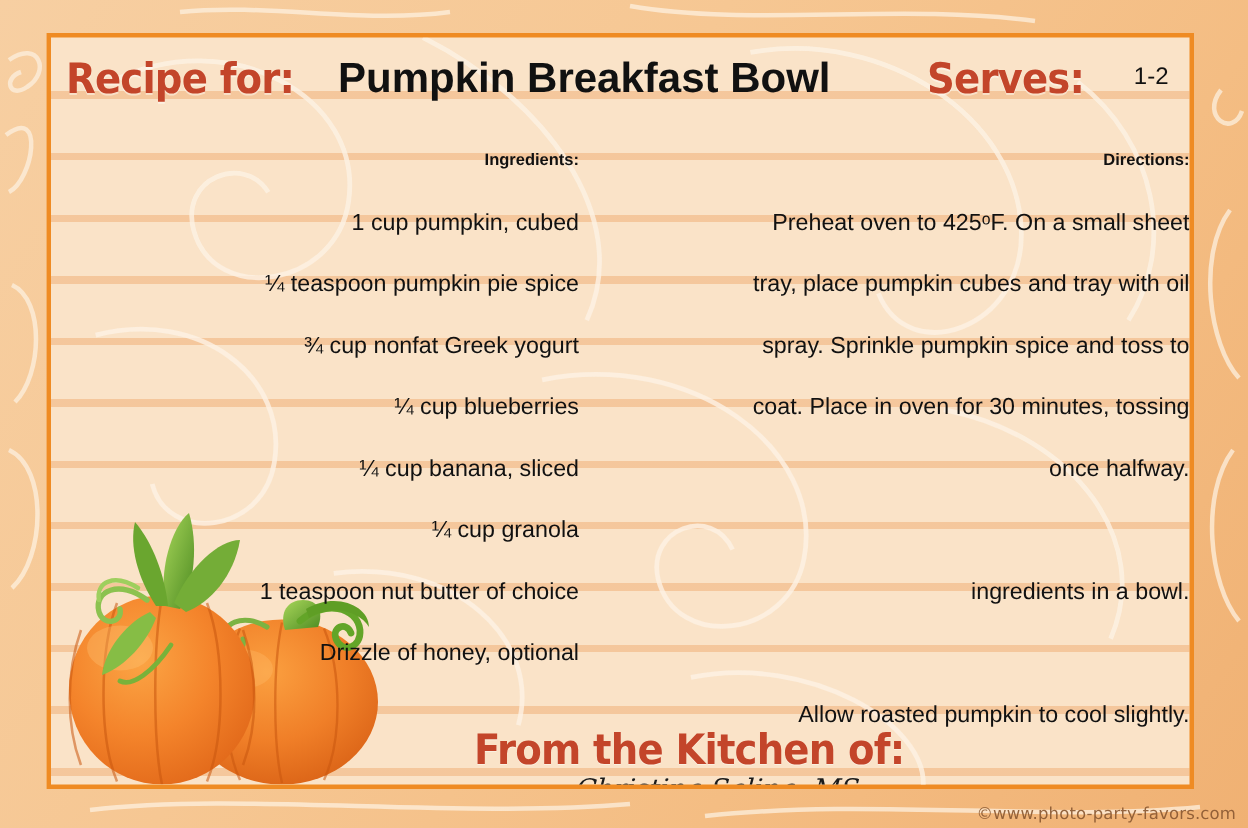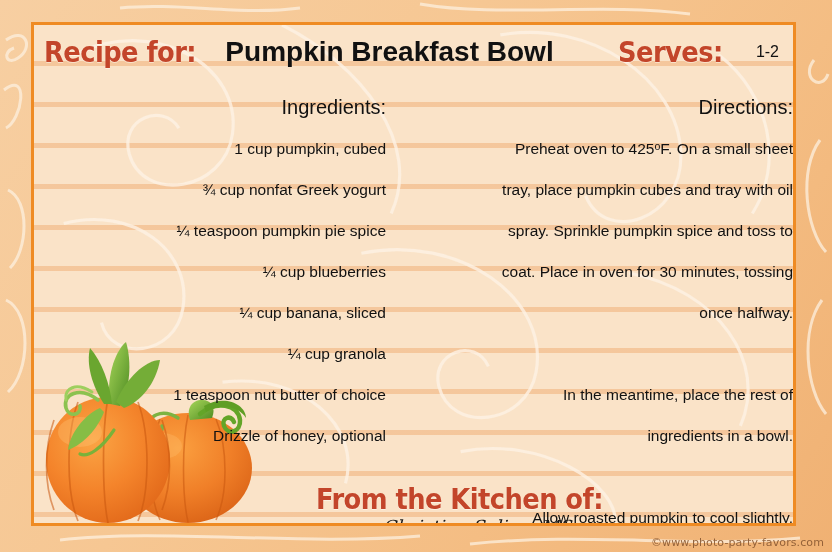--- a/index.html
+++ b/index.html
@@ -114,25 +114,26 @@
     padding-top: 6px;
   }
   .col-directions {
     flex: 1 1 auto;
     padding-left: 10px;
     padding-right: 0;
     padding-top: 6px;
   }
 
   .section-heading {
-    font-size: 20px;
+    font-size: 11px;
     color: #111;
     line-height: 41px;
     height: 41px;
     white-space: nowrap;
+    font-weight: bold;
   }
   .col-ingredients .section-heading { margin-left: -16px; }
 
   .ing-item {
     font-size: 15.5px;
     color: #111;
     line-height: 41px;
     height: 41px;
     white-space: nowrap;
   }
@@ -239,38 +240,37 @@
       <span class="header-spacer"></span>
       <span class="script-label">Serves:</span>
       <span id="serves-value">1-2</span>
     </div>
 
     <div class="body-cols">
 
       <div class="col-ingredients">
         <div class="section-heading">Ingredients:</div>
         <div class="ing-item">1 cup pumpkin, cubed</div>
+        <div class="ing-item">¼ teaspoon pumpkin pie spice</div>
         <div class="ing-item">¾ cup nonfat Greek yogurt</div>
-        <div class="ing-item">¼ teaspoon pumpkin pie spice</div>
         <div class="ing-item">¼ cup blueberries</div>
         <div class="ing-item">¼ cup banana, sliced</div>
         <div class="ing-item">¼ cup granola</div>
         <div class="ing-item flush">1 teaspoon nut butter of choice</div>
         <div class="ing-item flush">Drizzle of honey, optional</div>
       </div>
 
       <div class="col-directions">
         <div class="section-heading">Directions:</div>
         <div class="dir-line">Preheat oven to 425ᵒF. On a small sheet</div>
         <div class="dir-line">tray, place pumpkin cubes and tray with oil</div>
         <div class="dir-line">spray. Sprinkle pumpkin spice and toss to</div>
         <div class="dir-line">coat. Place in oven for 30 minutes, tossing</div>
         <div class="dir-line">once halfway.</div>
         <div class="dir-line blank"></div>
-        <div class="dir-line">In the meantime, place the rest of</div>
         <div class="dir-line">ingredients in a bowl.</div>
         <div class="dir-line blank"></div>
         <div class="dir-line">Allow roasted pumpkin to cool slightly.</div>
 
       </div>
     </div>
 
     <svg id="pumpkin-art" viewBox="0 0 215 215">
       <defs>
         <radialGradient id="pkA" cx="38%" cy="34%" r="72%">

